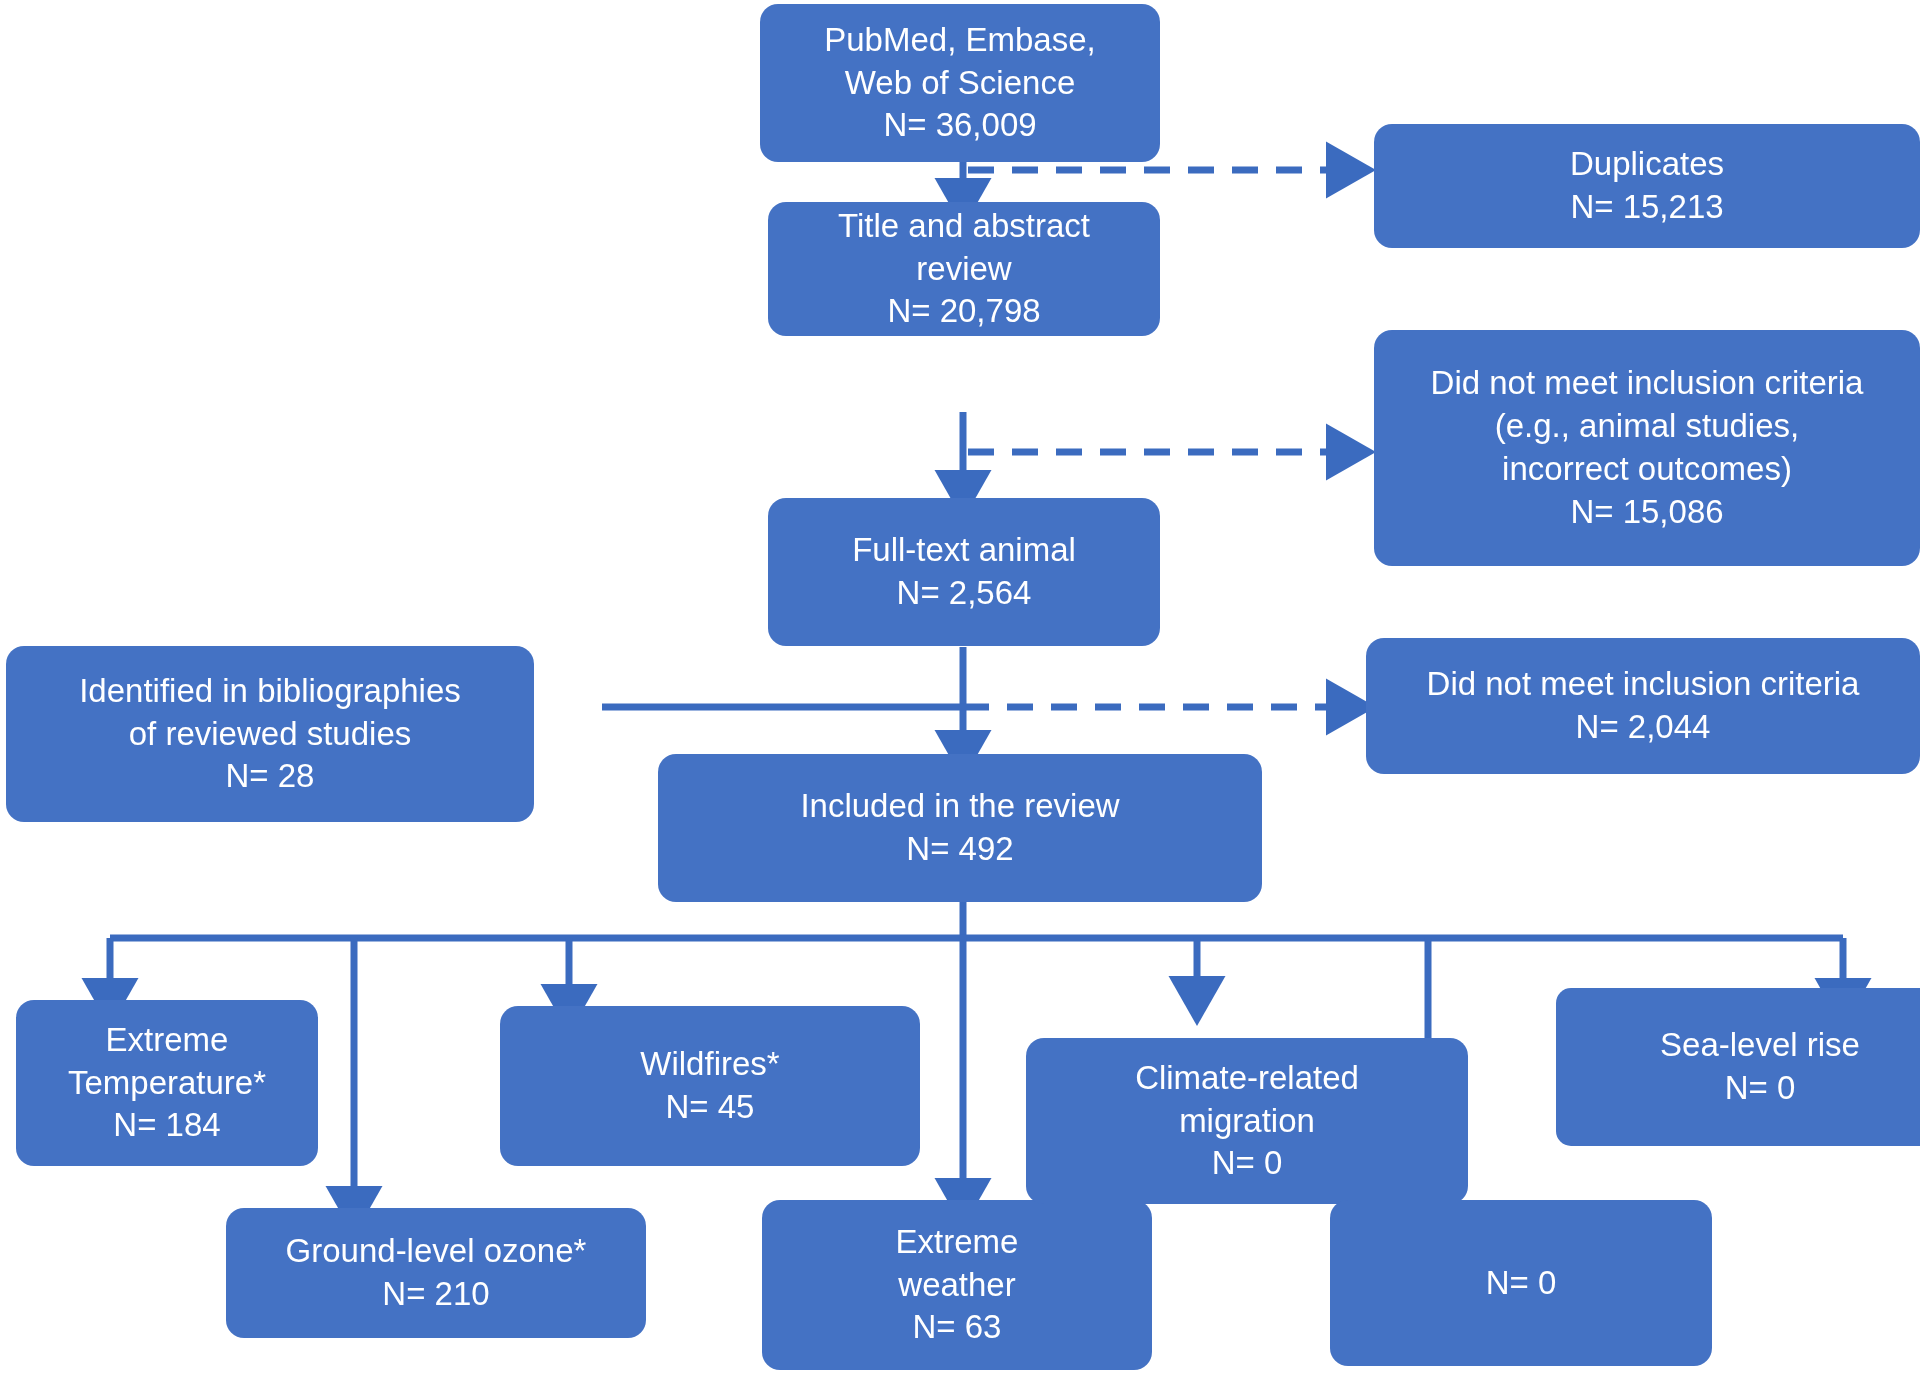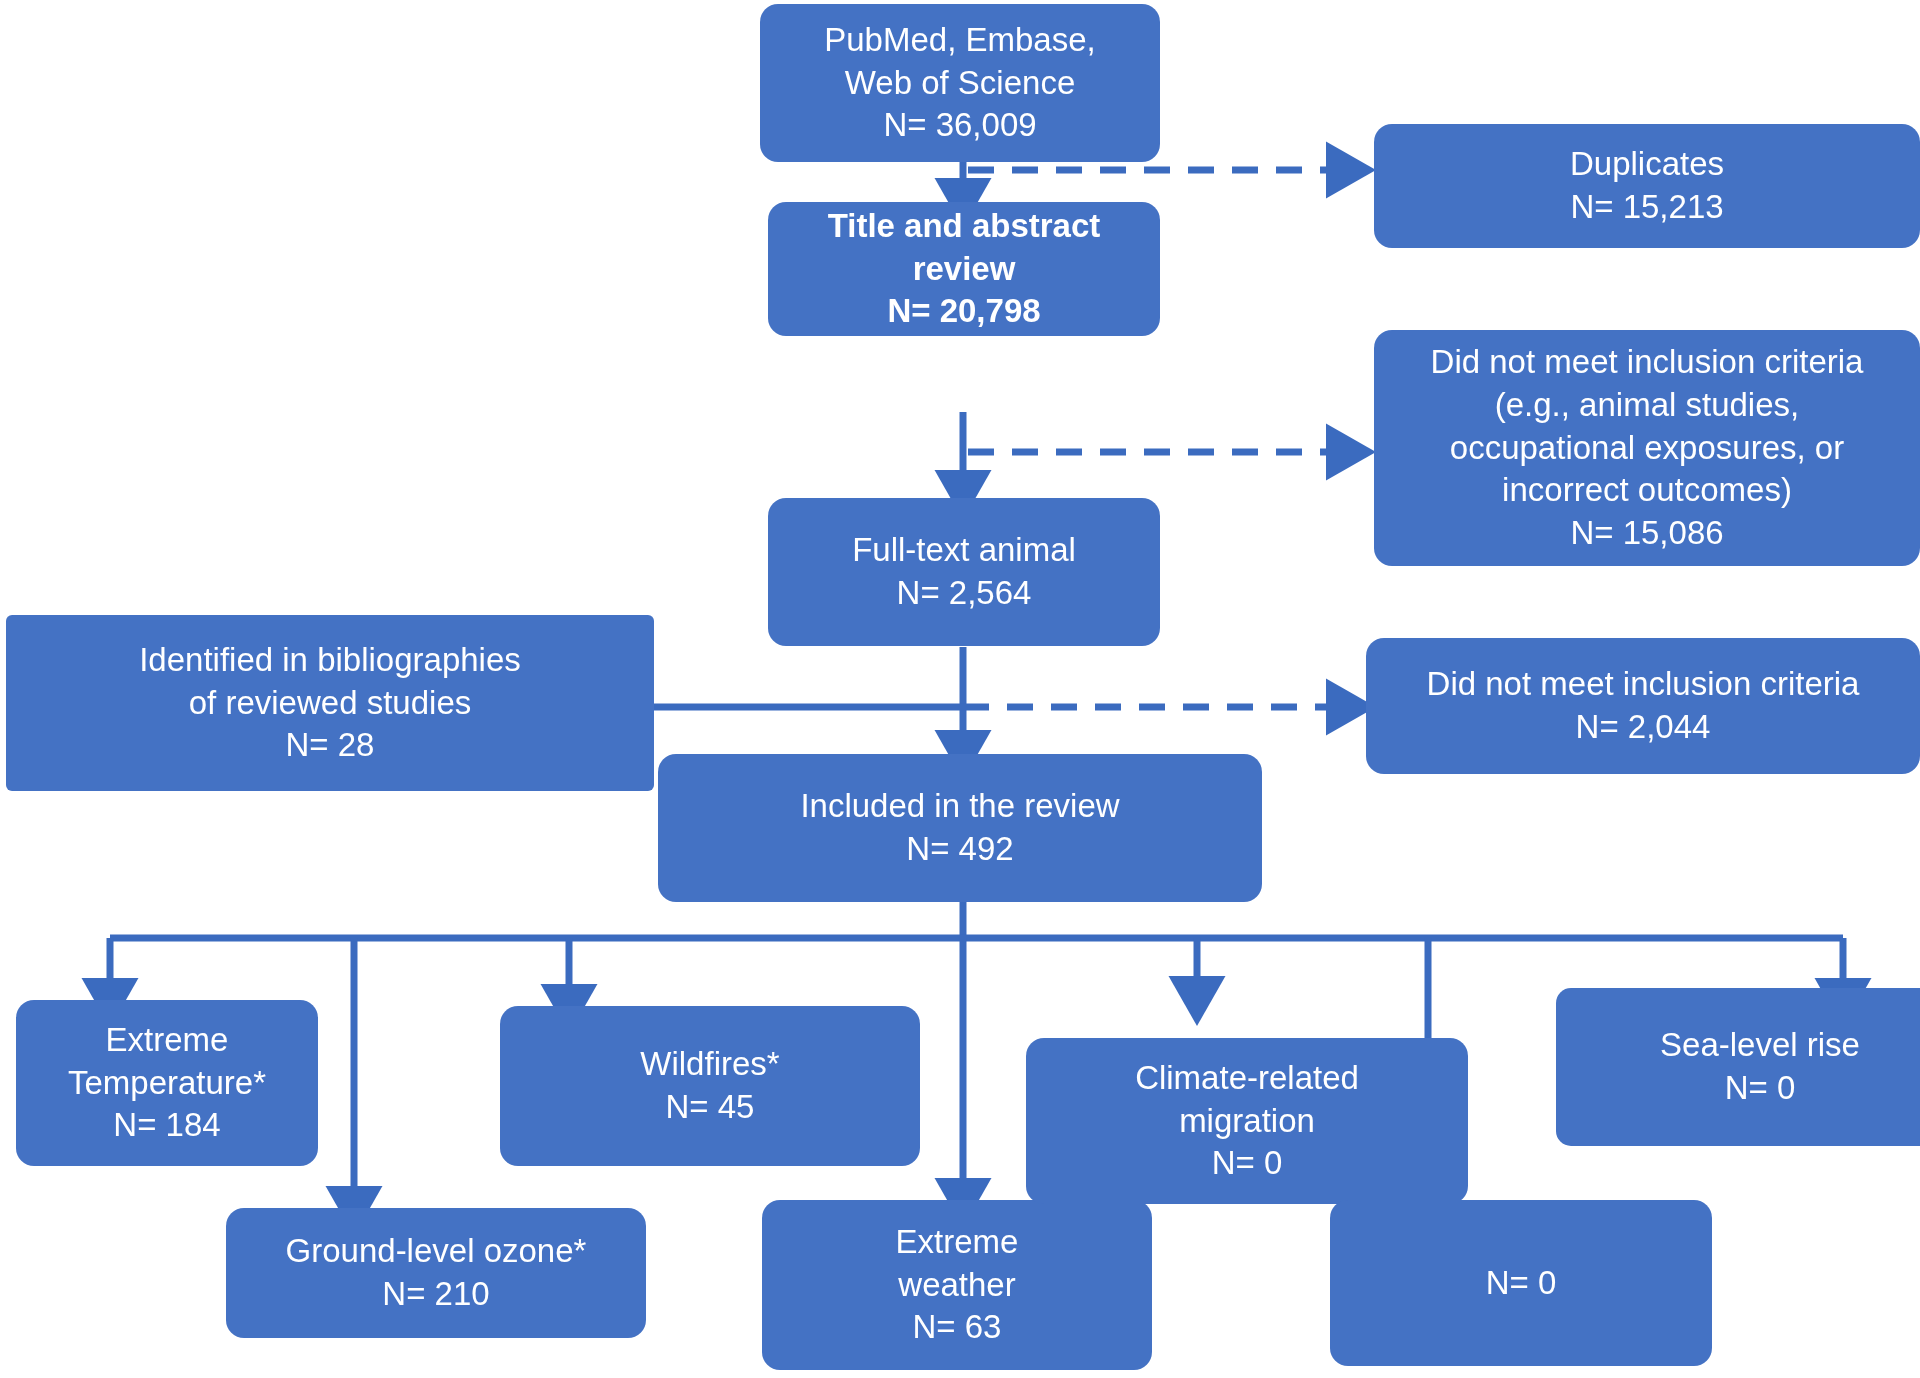--- a/index.html
+++ b/index.html
@@ -89,40 +89,39 @@
     <span class="ln">PubMed, Embase,</span>
     <span class="ln">Web of Science</span>
     <span class="ln">N= 36,009</span>
   </div>
 
   <div class="box" style="left:1374px; top:124px; width:546px; height:124px;">
     <span class="ln">Duplicates</span>
     <span class="ln">N= 15,213</span>
   </div>
 
-  <div class="box" style="left:768px; top:202px; width:392px; height:134px;font-weight:bold;">
+  <div class="box" style="left:768px; top:202px; width:392px; height:134px;">
     <span class="ln">Title and abstract</span>
     <span class="ln">review</span>
     <span class="ln">N= 20,798</span>
   </div>
 
   <div class="box" style="left:1374px; top:330px; width:546px; height:236px;">
     <span class="ln">Did not meet inclusion criteria</span>
     <span class="ln">(e.g., animal studies,</span>
-    <span class="ln">occupational exposures, or</span>
     <span class="ln">incorrect outcomes)</span>
     <span class="ln">N= 15,086</span>
   </div>
 
   <div class="box" style="left:768px; top:498px; width:392px; height:148px;">
     <span class="ln">Full-text animal</span>
     <span class="ln">N= 2,564</span>
   </div>
 
-  <div class="box" style="left:6px; top:615px; width:648px; height:176px;border-radius:6px;">
+  <div class="box" style="left:6px; top:646px; width:528px; height:176px;">
     <span class="ln">Identified in bibliographies</span>
     <span class="ln">of reviewed studies</span>
     <span class="ln">N= 28</span>
   </div>
 
   <div class="box" style="left:1366px; top:638px; width:554px; height:136px;">
     <span class="ln">Did not meet inclusion criteria</span>
     <span class="ln">N= 2,044</span>
   </div>
 

